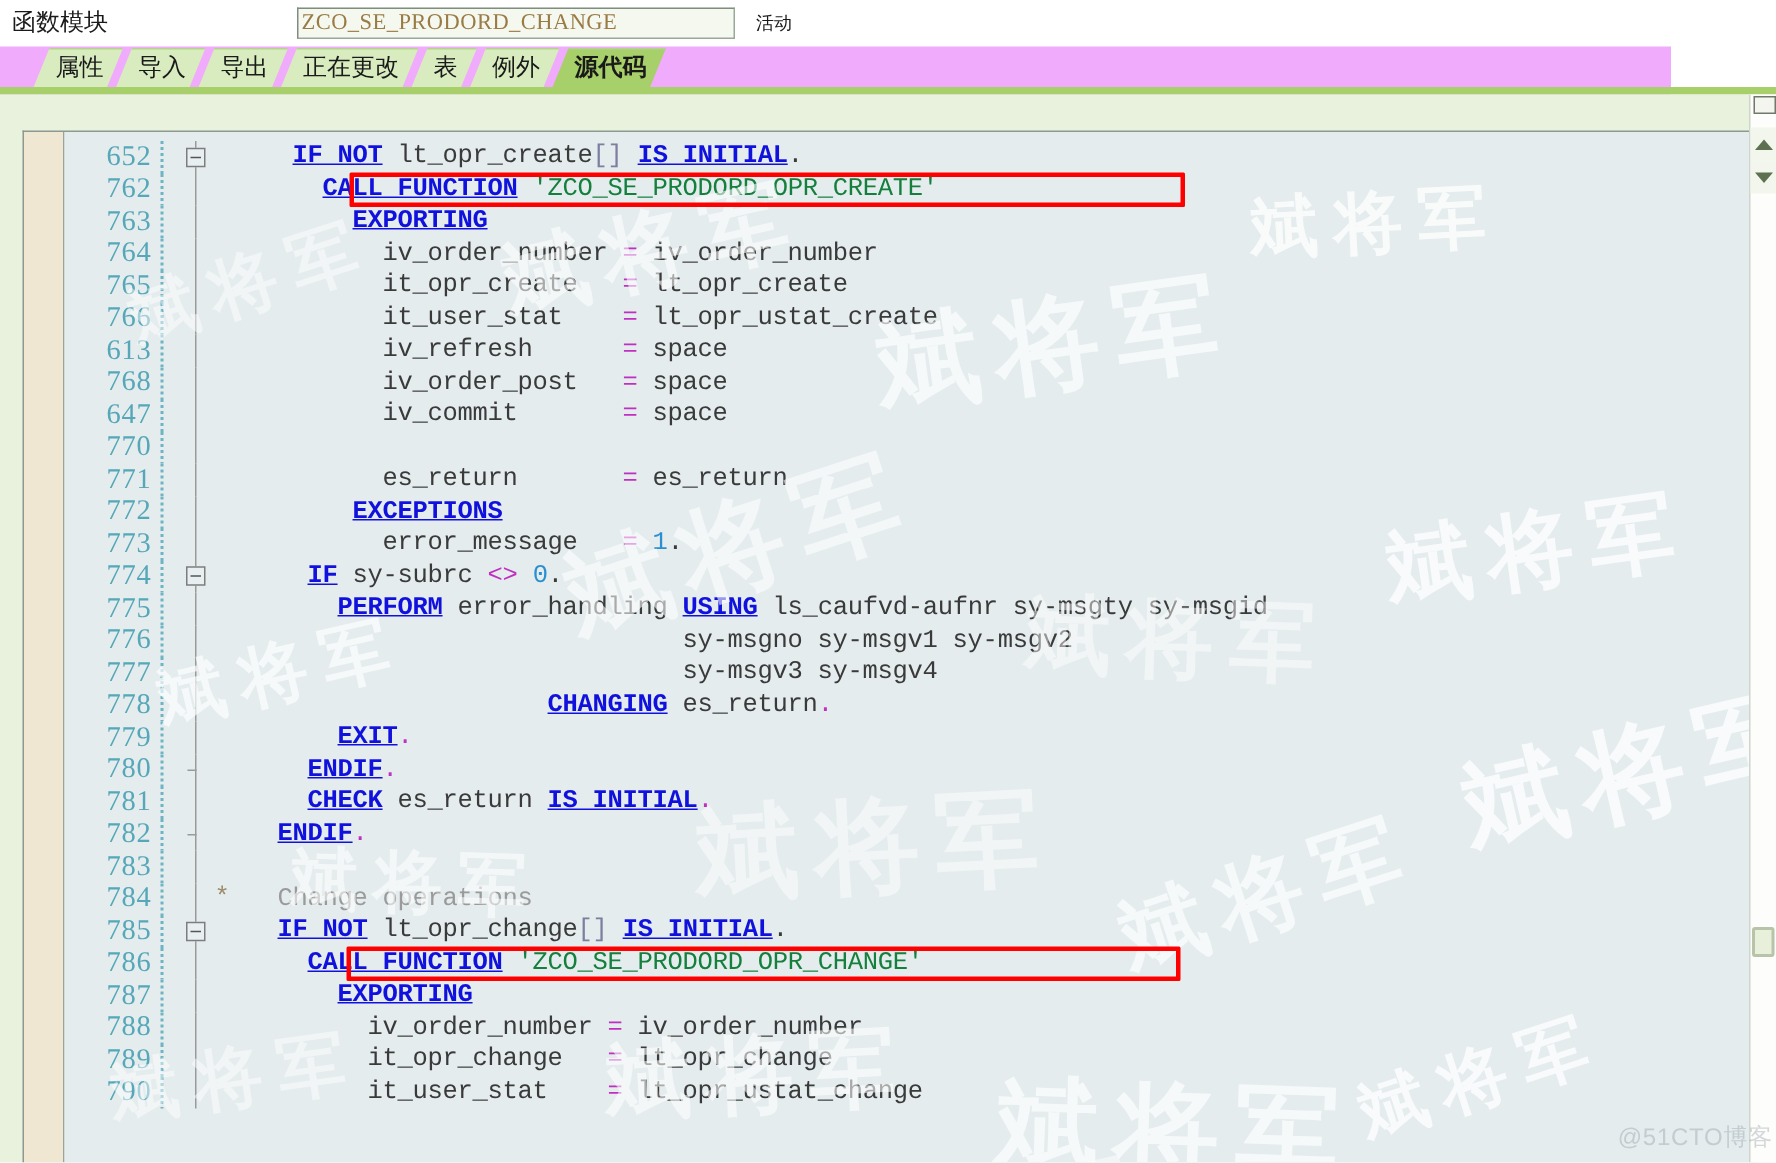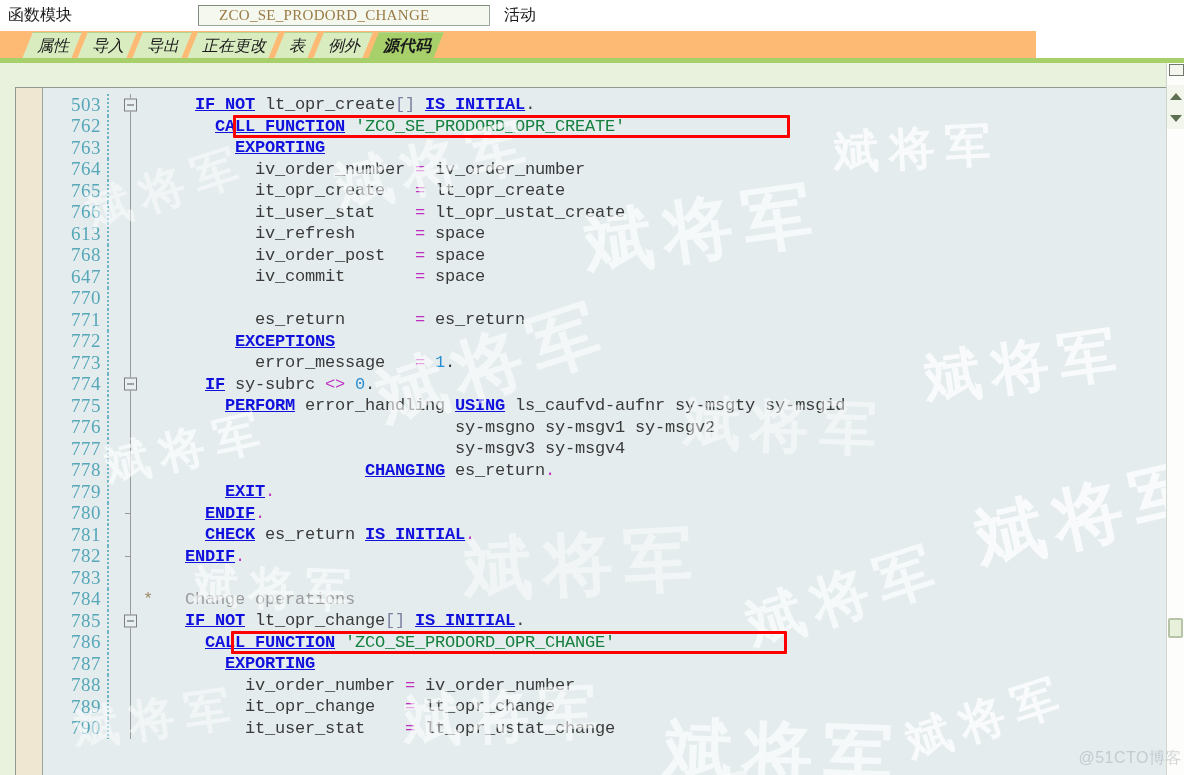--- a/index.html
+++ b/index.html
@@ -37,39 +37,38 @@
     width: 292px;
     height: 21px;
     background: #f4f8ee;
     border: 1px solid #9aa89a;
     border-top-color: #7f8d7f;
     border-left-color: #7f8d7f;
     font-family: "Liberation Serif", serif;
     font-size: 15px;
     color: #9a7b46;
     letter-spacing: 0.3px;
-    padding: 0 20px;
+    padding: 0 2px;
     line-height: 19px;
     display: flex;
     align-items: center;
   }
   .status-label {
-    font-size: 16px;
+    font-size: 12px;
     color: #1a1a1a;
     margin-left: 14px;
     white-space: nowrap;
   }
 
   
   .tabstrip {
     position: absolute;
     left: 0; top: 31px;
-    width: 1036px; height: 32px;
-    background: #fdba74;
-    font-style: italic;
+    width: 1114px; height: 32px;
+    background: #f0abfc;
   }
   .tabs {
     position: absolute;
     left: 22px; top: 0;
     height: 28px;
     display: flex;
     align-items: flex-end;
   }
   .tab {
     position: relative;
@@ -359,21 +358,21 @@
             <div class="wm" style="left: 930px; top: 380px; opacity: 0.91; transform: rotate(-13deg); font-size: 70px;">斌将军</div>
             <div class="wm" style="left: 30px; top: 600px; opacity: 0.55; transform: rotate(-8deg); font-size: 46px;">斌将军</div>
             <div class="wm" style="left: 360px; top: 590px; opacity: 0.67; transform: rotate(-3deg); font-size: 58px;">斌将军</div>
             <div class="wm" style="left: 620px; top: 620px; opacity: 0.79; transform: rotate(2deg); font-size: 70px;">斌将军</div>
             <div class="wm" style="left: 860px; top: 600px; opacity: 0.91; transform: rotate(-18deg); font-size: 46px;">斌将军</div>
             <div class="wm" style="left: 520px; top: 690px; opacity: 0.55; transform: rotate(-13deg); font-size: 58px;">斌将军</div>
             <div class="wm" style="left: 200px; top: 690px; opacity: 0.67; transform: rotate(-8deg); font-size: 70px;">斌将军</div>
           </div>
         <div class="code-rows" id="rows-host">
             <div class="row">
-              <div class="lineno">503</div>
+              <div class="lineno">652</div>
               <div class="gutter-dots"></div>
               <div class="foldcell">
                 <div class="foldline"></div>
                 <div class="foldbox"></div>
               </div>
               <div class="code"><span class="id">    </span><span class="kw">IF NOT</span><span class="id"> lt_opr_create</span><span class="brk">[]</span><span class="id"> </span><span class="kw">IS INITIAL</span><span class="id">.</span></div>
             </div>
             <div class="row">
               <div class="lineno">762</div>
               <div class="gutter-dots"></div>

